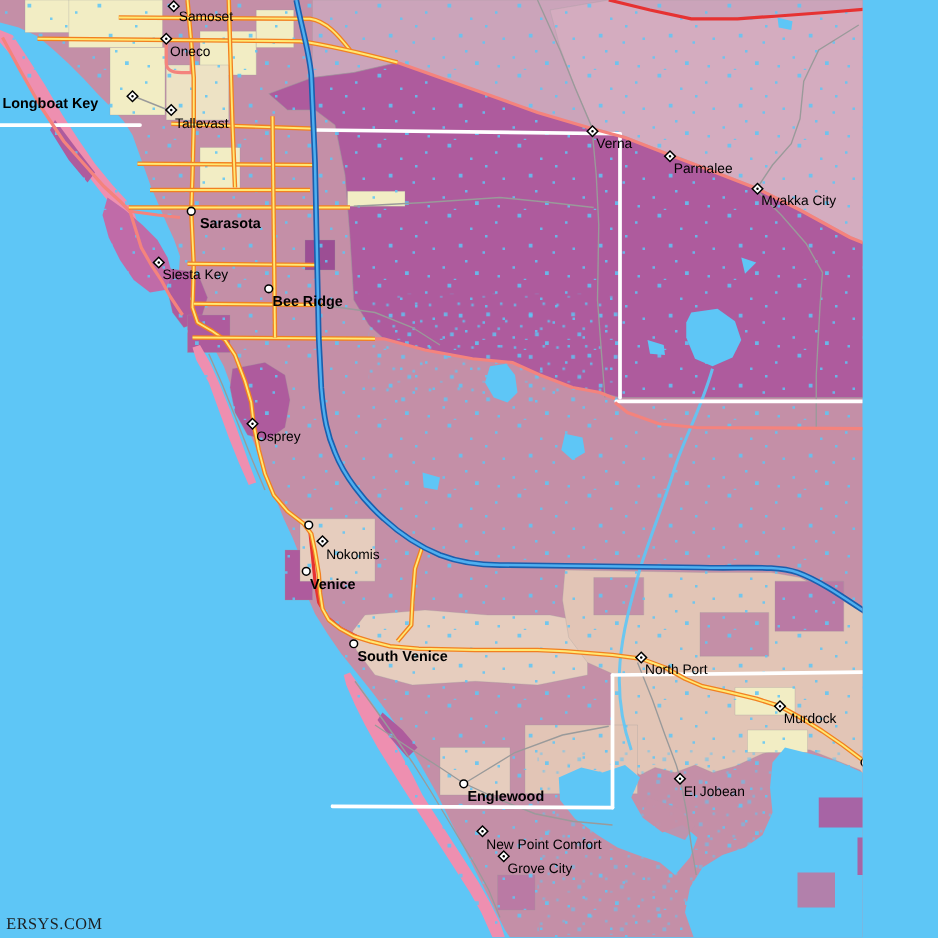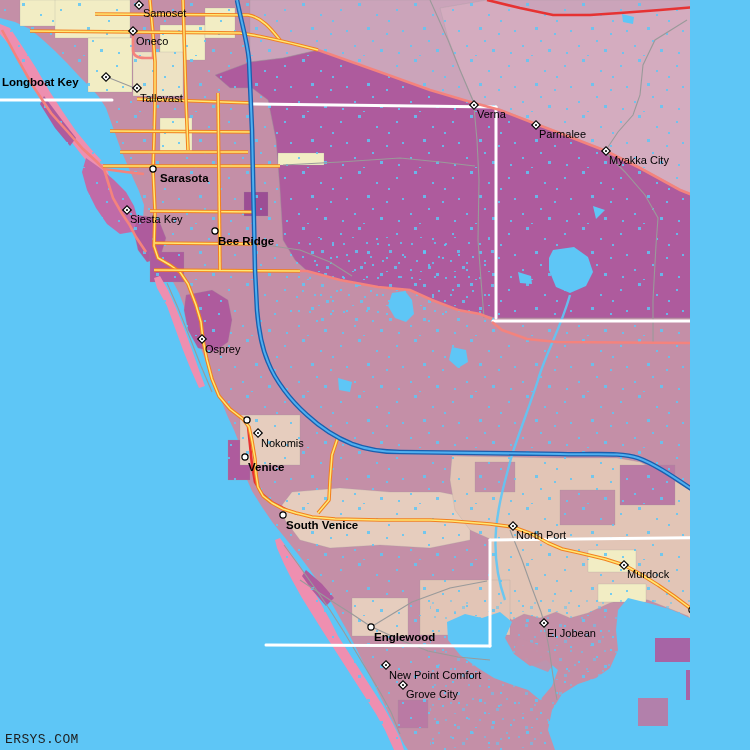--- a/index.html
+++ b/index.html
@@ -1,21 +1,21 @@
 <!DOCTYPE html>
 <html><head>
 <meta charset="utf-8">
 <style>
   html,body{margin:0;padding:0;background:#5EC6F6;}
   #map-wrap{position:relative;width:690px;height:750px;overflow:hidden;background:#5EC6F6;}
   svg{display:block;}
   svg text{font-family:"Liberation Sans","DejaVu Sans",sans-serif;fill:#000;}
   svg text.city-label{font-size:11px;}
   svg text.city-label.bold{font-size:11.5px;font-weight:bold;}
-  #watermark{position:absolute;left:5px;bottom:3px;font-family:Liberation Mono, monospace;
+  #watermark{position:absolute;left:5px;bottom:3px;font-family:Liberation Serif, serif;
              font-size:13px;color:#1d1d1d;letter-spacing:.4px;}
 </style>
 </head>
 <body>
 
 <div id="map-wrap">
   <svg id="map-svg" width="750" height="750" viewBox="0 0 750 750">
       <defs>
         <pattern id="speck" width="56" height="56" patternUnits="userSpaceOnUse">
           <rect x="4" y="9" width="2" height="2" fill="#5EC6F6"></rect>

